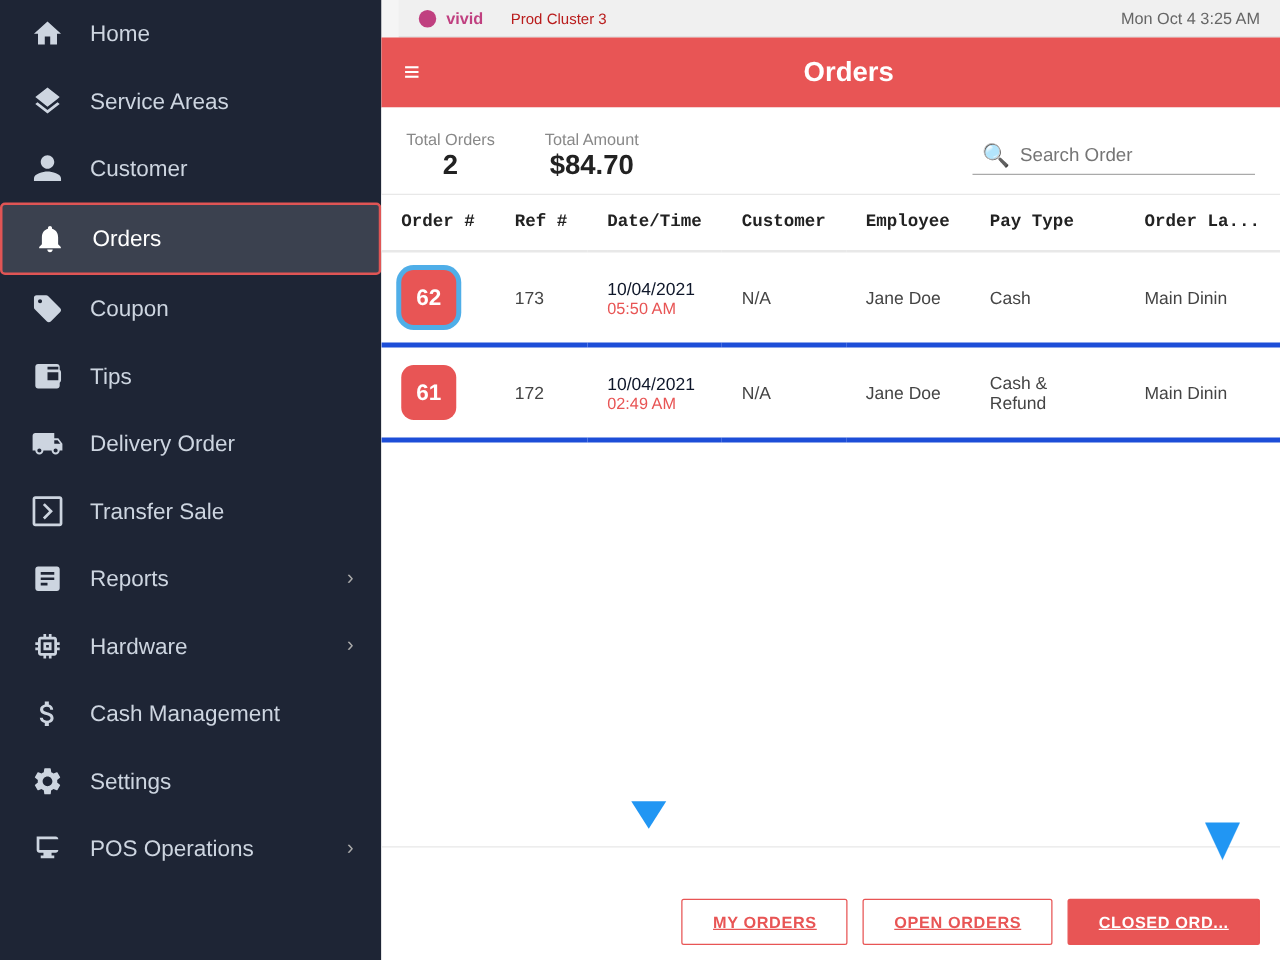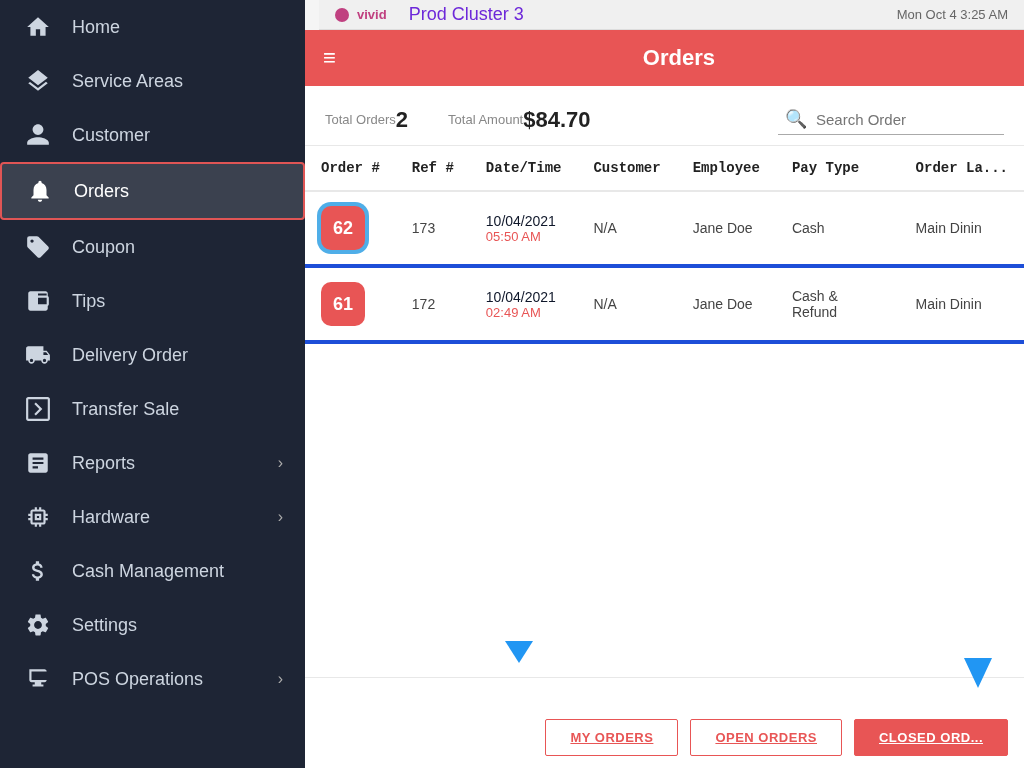--- a/index.html
+++ b/index.html
@@ -104,21 +104,21 @@
 
     
     .stats-row {
       display: flex;
       align-items: center;
       padding: 18px 20px 10px 20px;
       gap: 40px;
       background: white;
       border-bottom: 1px solid #e8e8e8;
     }
-    .stat-item { display: flex; flex-direction: row; align-items: center; }
+    .stat-item { display: flex; flex-direction: column; align-items: center; }
     .stat-label { font-size: 13px; color: #888; font-weight: 400; }
     .stat-value { font-size: 22px; font-weight: 700; color: #222; }
     .search-box {
       display: flex;
       align-items: center;
       border-bottom: 1.5px solid #aaa;
       padding: 4px 8px;
       margin-left: auto;
       gap: 8px;
       min-width: 220px;
@@ -347,21 +347,21 @@
   </div>
 
 </div>
 
 <div class="main">
 
   <div class="top-header">
     <div class="top-header-left">
       <span class="vivid-logo"></span>
       <span style="color:#c04080;font-weight:700;font-size:13px;">vivid</span>
-      <span style="color:#6d28d9;font-size:18px;padding-left:14px;">Prod Cluster 3</span>
+      <span style="color:#b91c1c;font-size:12px;padding-left:14px;">Prod Cluster 3</span>
     </div>
     <span style="color:#666;font-size:13px;">Mon Oct 4 3:25 AM</span>
   </div>
 
   <div class="header-bar">
     <span class="hamburger">≡</span>
     <span class="header-title">Orders</span>
   </div>
 
   <div class="stats-row">

